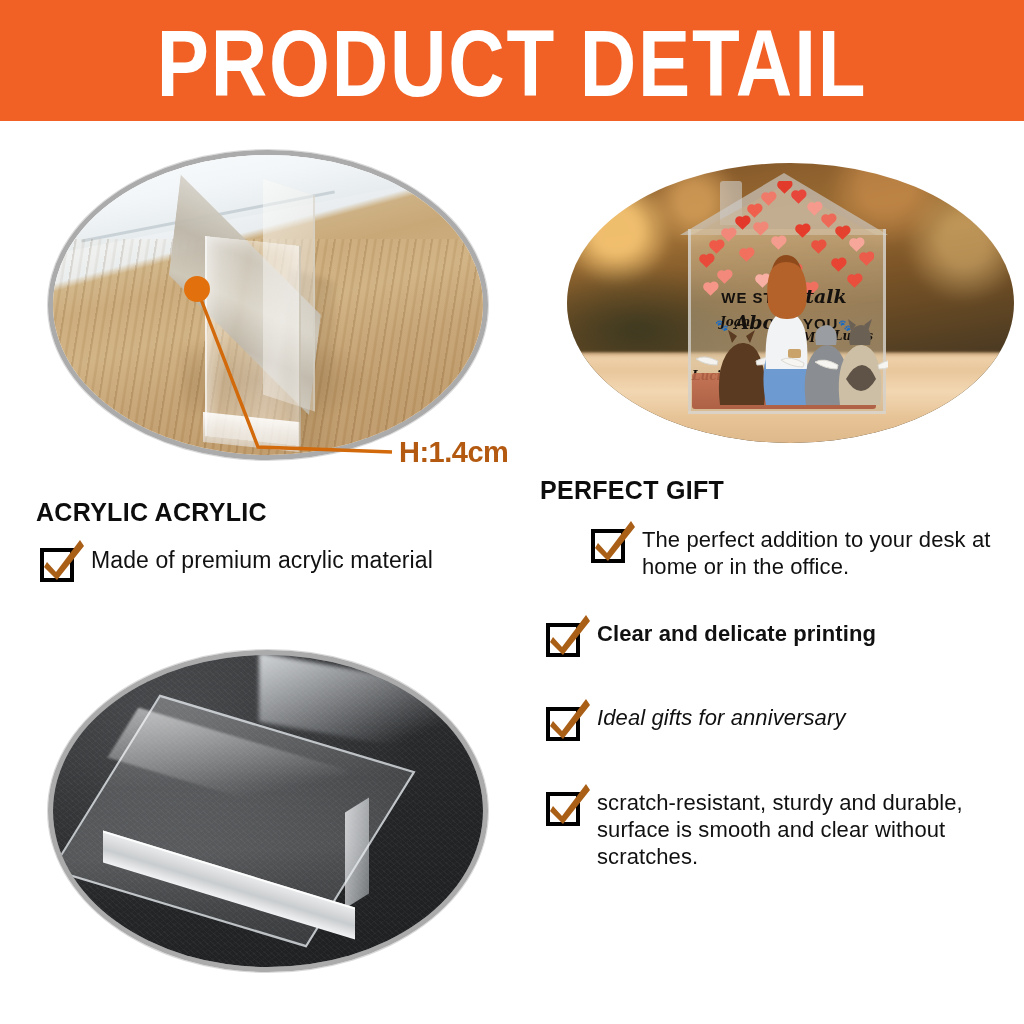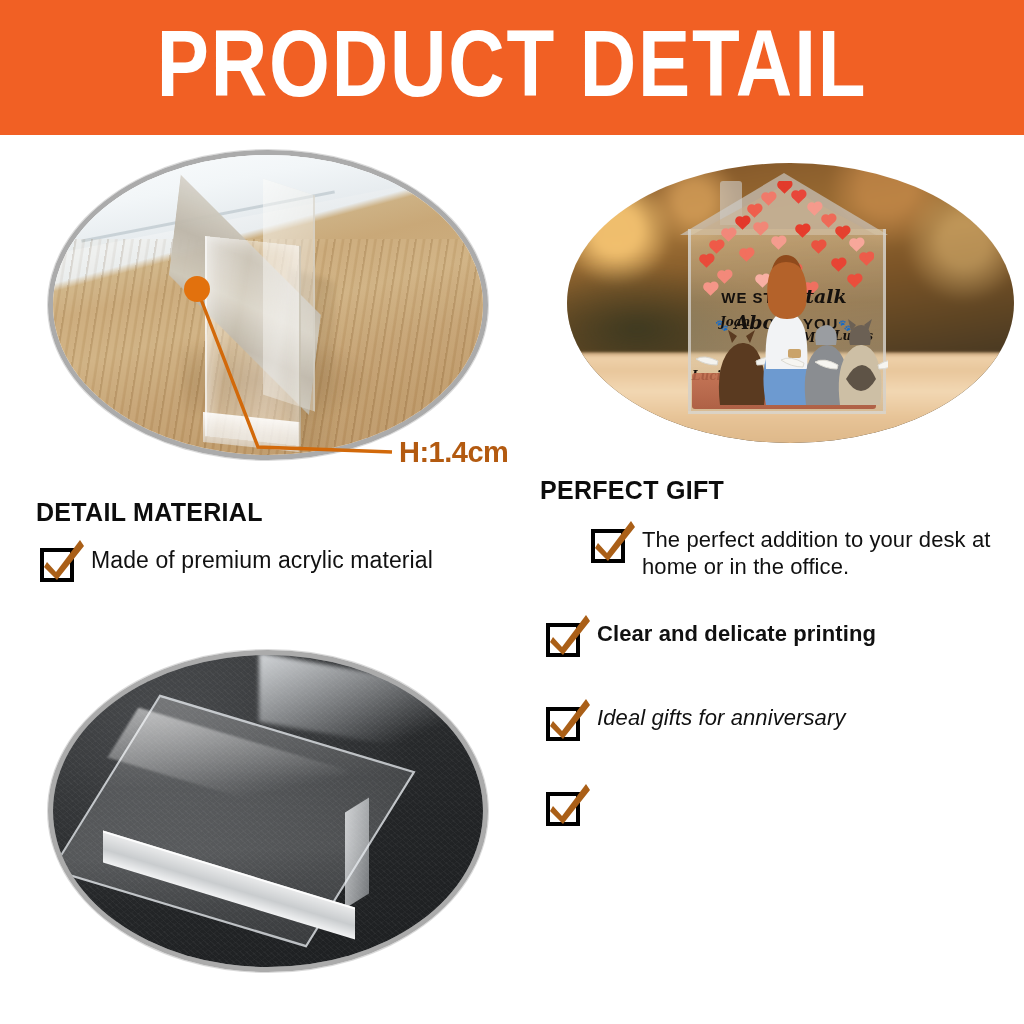--- a/index.html
+++ b/index.html
@@ -7,21 +7,21 @@
     width:1024px;height:1024px;
     background:#ffffff;
     font-family:"Liberation Sans", sans-serif;
     overflow:hidden;
     position:relative;
   }
   .page{position:relative;width:1024px;height:1024px;}
 
   
   .banner{
-    position:absolute;left:0;top:0;width:1024px;height:135px;
+    position:absolute;left:0;top:0;width:1024px;height:121px;
     background:#F16024;
   }
   .banner-title{
     position:absolute;left:0;top:0;width:1024px;height:121px;
     display:flex;align-items:center;justify-content:center;
     color:#ffffff;
     font-family:"Liberation Sans", sans-serif;
     font-weight:bold;
     font-size:85px;
     letter-spacing:2px;
@@ -413,21 +413,21 @@
   <div class="oval bordered" id="oval-slab">
     <div class="slate"></div>
     <div class="slate-tex"></div>
     <div class="slate-hi"></div>
     <div class="slab-side"></div>
     <div class="slab-top"></div>
     <div class="slab-gloss"></div>
     <div class="slab-front"></div>
   </div>
 
-  <div class="heading" id="h-acrylic">DETAIL MATERIAL</div>
+  <div class="heading" id="h-acrylic">ACRYLIC ACRYLIC</div>
 
   <div class="check-row" id="row-acrylic">
     <span class="cbox">
       <svg class="tick" viewBox="0 0 46 46">
         <path d="M7 26 L16 36 L40 4 L44 10 L17 44 L4 31 Z" fill="#AA5F17"></path>
       </svg>
     </span>
     <span class="ctext">Made of premium acrylic material</span>
   </div>
 
@@ -459,20 +459,21 @@
     </span>
     <span class="ctext">Ideal gifts for anniversary</span>
   </div>
 
   <div class="check-row" id="row-g3">
     <span class="cbox">
       <svg class="tick" viewBox="0 0 46 46">
         <path d="M7 26 L16 36 L40 4 L44 10 L17 44 L4 31 Z" fill="#AA5F17"></path>
       </svg>
     </span>
+    <span class="ctext">scratch-resistant, sturdy and durable, surface is smooth and clear without scratches.</span>
   </div>
 
 
 </div>
 
 <style>
 
 .hearts .ht:before, .hearts .ht:after { background: inherit; }
 </style>
 

